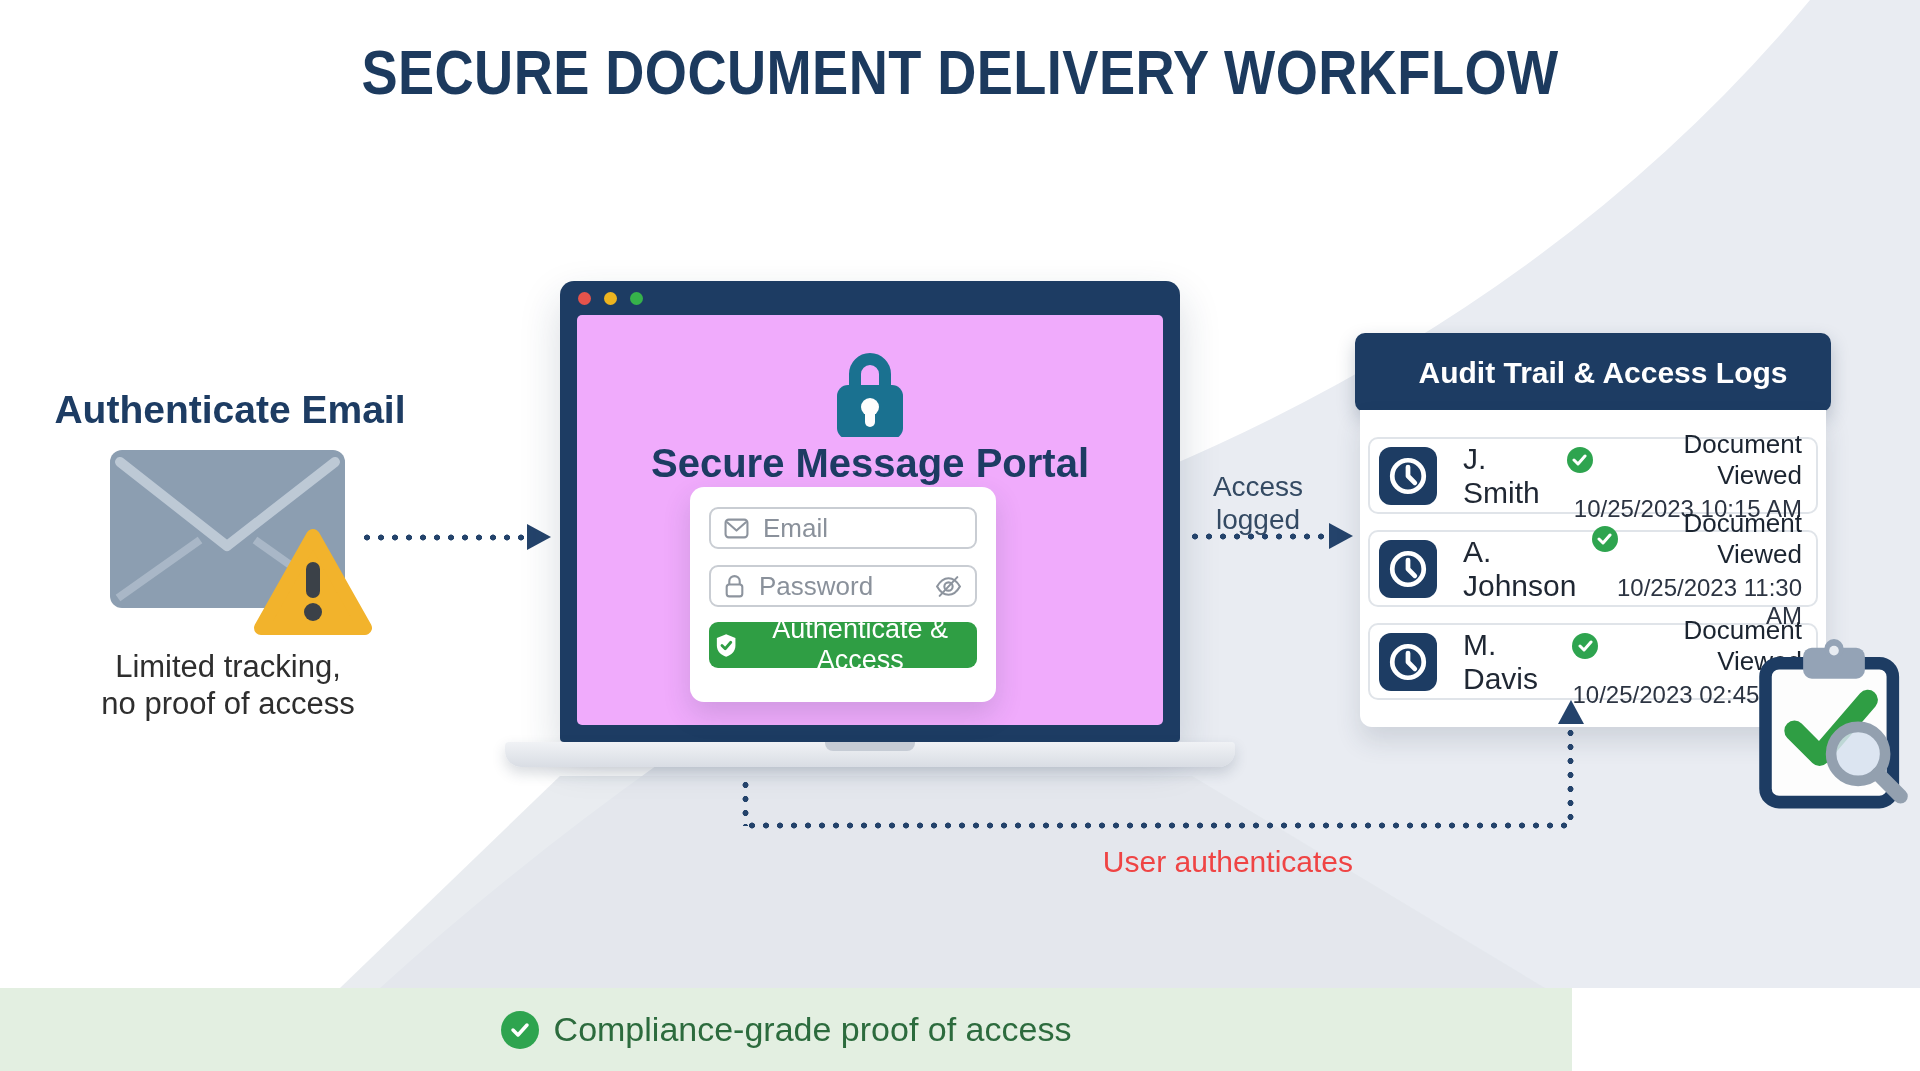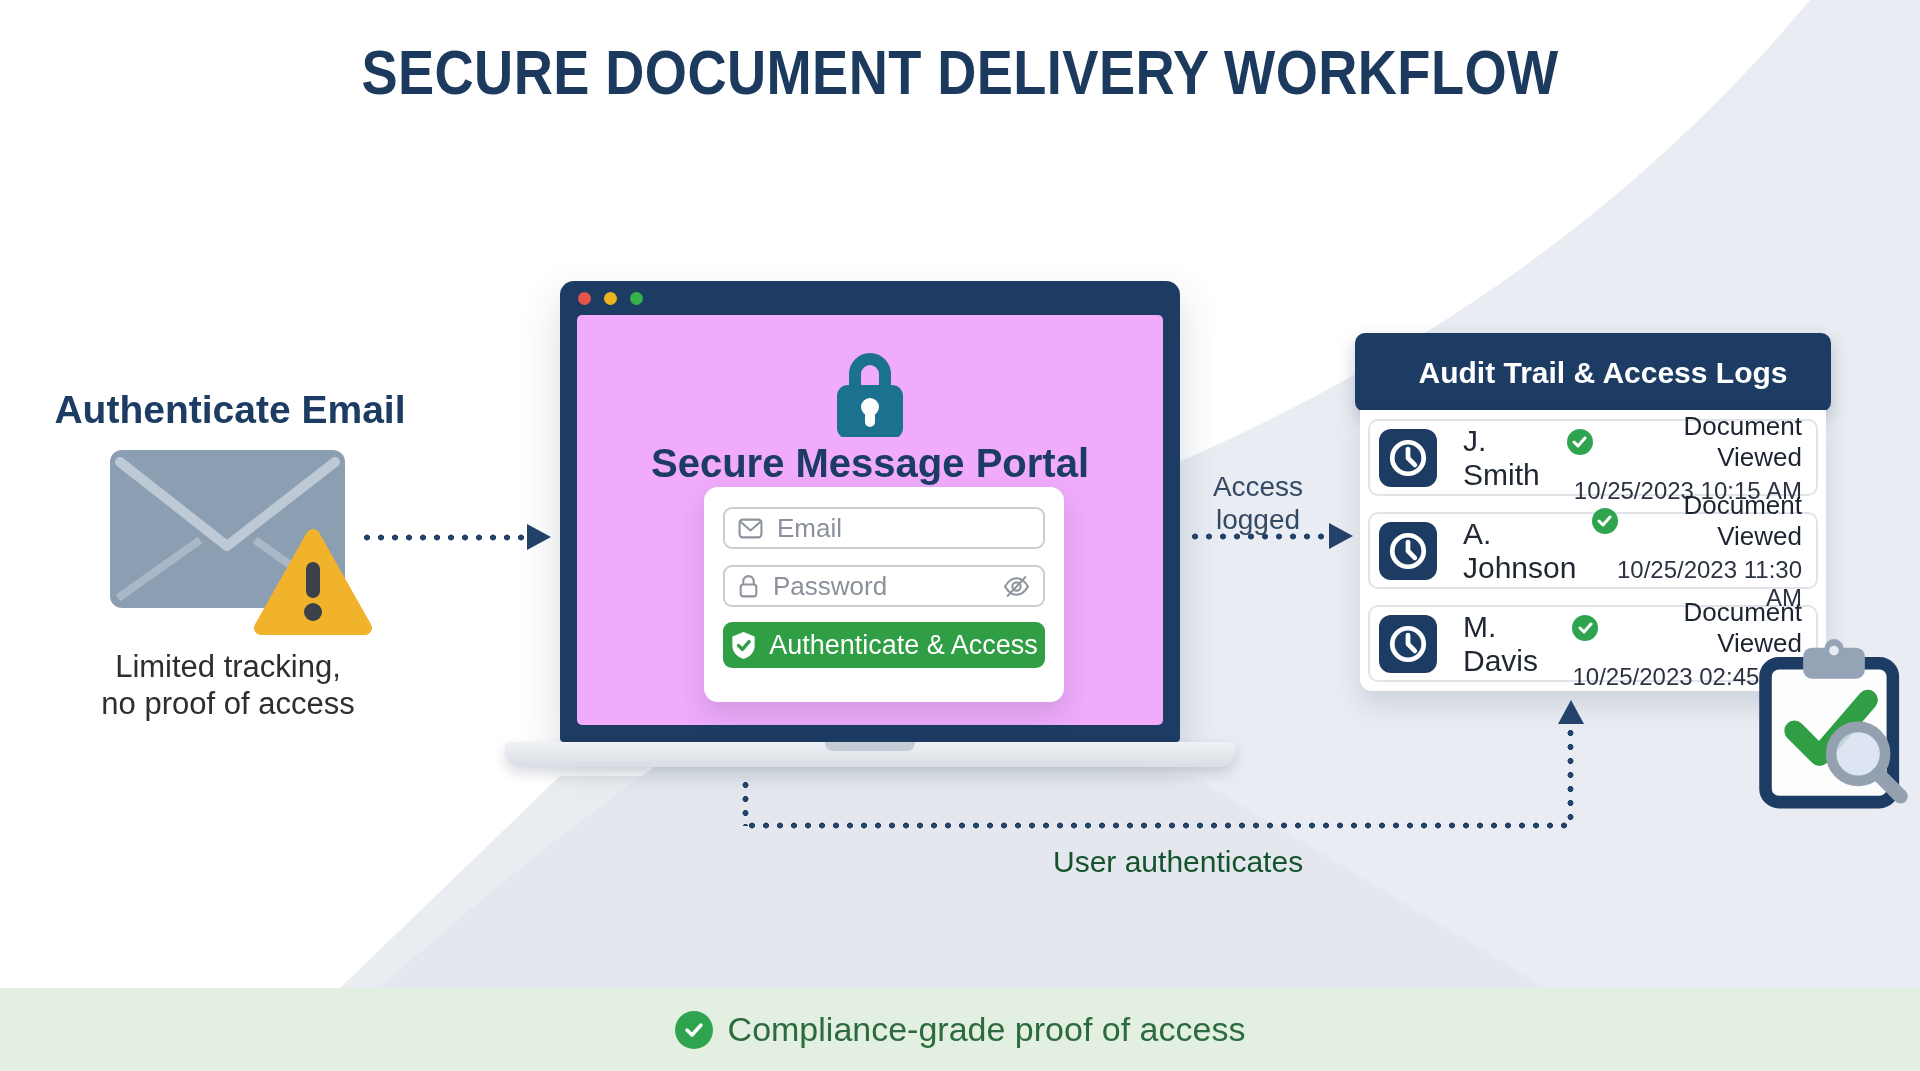--- a/index.html
+++ b/index.html
@@ -37,21 +37,21 @@
   .arrow-label{position:absolute;text-align:center;font-size:28px;color:#344a63;line-height:33px;}
 
   
   .laptop-frame{position:absolute;left:560px;top:281px;width:620px;height:461px;
     background:var(--navy);border-radius:14px 14px 4px 4px;box-shadow:0 18px 40px rgba(30,50,80,.18);}
   .traffic{position:absolute;top:11px;left:18px;display:flex;gap:13px;}
   .traffic span{width:13px;height:13px;border-radius:50%;display:block;}
   .screen{position:absolute;left:17px;right:17px;top:34px;bottom:17px;background:#f0abfc;
     border-radius:5px;display:flex;flex-direction:column;align-items:center;}
   .portal-heading{margin-top:4px;font-size:40px;font-weight:700;color:var(--navy);}
-  .form-card{position:absolute;left:127px;top:172px;width:360px;height:215px;background:#fff;
+  .form-card{position:absolute;left:113px;top:172px;width:306px;height:215px;background:#fff;
     border-radius:14px;box-shadow:0 12px 28px rgba(40,55,80,.16);padding:20px 19px 0 19px;}
   .field{display:flex;align-items:center;gap:12px;height:42px;border:2px solid #c9cdd3;
     border-radius:9px;padding:0 13px;background:#fff;}
   .field + .field{margin-top:16px;}
   .field input{border:none;outline:none;flex:1;min-width:0;font-family:"Liberation Sans",sans-serif;
     font-size:26px;color:#555;background:transparent;}
   .field input::placeholder{color:#8a919b;opacity:1;}
   .auth-btn{margin-top:15px;width:100%;height:46px;border:none;border-radius:9px;background:var(--green);
     color:#fff;font-family:"Liberation Sans",sans-serif;font-size:27px;font-weight:400;
     display:flex;align-items:center;justify-content:center;gap:12px;cursor:pointer;}
@@ -59,41 +59,41 @@
     background:linear-gradient(#f0f2f5,#d9dde4);border-radius:4px 4px 16px 16px;
     box-shadow:0 6px 14px rgba(40,55,80,.18);}
   .laptop-notch{position:absolute;left:320px;top:0;width:90px;height:9px;background:#c6ccd5;
     border-radius:0 0 8px 8px;}
 
   
   .audit-header{position:absolute;left:1355px;top:333px;width:476px;height:79px;background:var(--navy);
     border-radius:10px;display:flex;align-items:center;justify-content:center;
     color:#fff;font-size:30px;font-weight:700;box-shadow:0 8px 18px rgba(30,50,80,.25);padding-left:20px;}
   .audit-body{position:absolute;left:1360px;top:410px;width:466px;background:#fff;
-    border-radius:0 0 12px 12px;padding:9px 8px;box-shadow:0 14px 26px rgba(40,55,80,.14);}
+    border-radius:0 0 12px 12px;padding:27px 8px;box-shadow:0 14px 26px rgba(40,55,80,.14);}
   .audit-row{display:flex;align-items:center;height:77px;border:2px solid #e0e4e9;border-radius:10px;
     background:#fff;padding:0 14px 0 9px;}
   .audit-row + .audit-row{margin-top:16px;}
   .clock-tile{width:58px;height:58px;border-radius:12px;background:var(--navy);
     display:flex;align-items:center;justify-content:center;flex:0 0 auto;}
   .audit-name{font-size:30px;color:#1f2733;font-weight:500;margin-left:26px;}
   .audit-right{margin-left:auto;text-align:right;}
   .audit-status{display:flex;align-items:center;justify-content:flex-end;gap:9px;
     font-size:26px;color:#1b2430;font-weight:500;}
   .check-circle{width:26px;height:26px;border-radius:50%;background:var(--check-green);
     display:flex;align-items:center;justify-content:center;flex:0 0 auto;}
   .audit-time{font-size:24px;color:#2c3442;margin-top:4px;}
 
   .clipboard{position:absolute;left:1752px;top:636px;}
 
-  .user-auth-label{position:absolute;left:1053px;top:845px;width:300px;text-align:left;
-    font-size:30px;color:#14532d;}
-
-  
-  .footer-bar{position:absolute;left:0;top:988px;width:1920px;height:83px;background:var(--footer-bg);
+  .user-auth-label{position:absolute;left:1053px;top:845px;width:300px;text-align:right;
+    font-size:30px;color:#ef4444;}
+
+  
+  .footer-bar{position:absolute;left:0;top:988px;width:1572px;height:83px;background:var(--footer-bg);
     display:flex;align-items:center;justify-content:center;gap:15px;}
   .footer-check{width:38px;height:38px;border-radius:50%;background:var(--check-green);
     display:flex;align-items:center;justify-content:center;}
   .footer-label{font-size:34px;color:var(--footer-text);font-weight:500;}
 </style>
 </head>
 <body>
 
 <div class="canvas">
 

